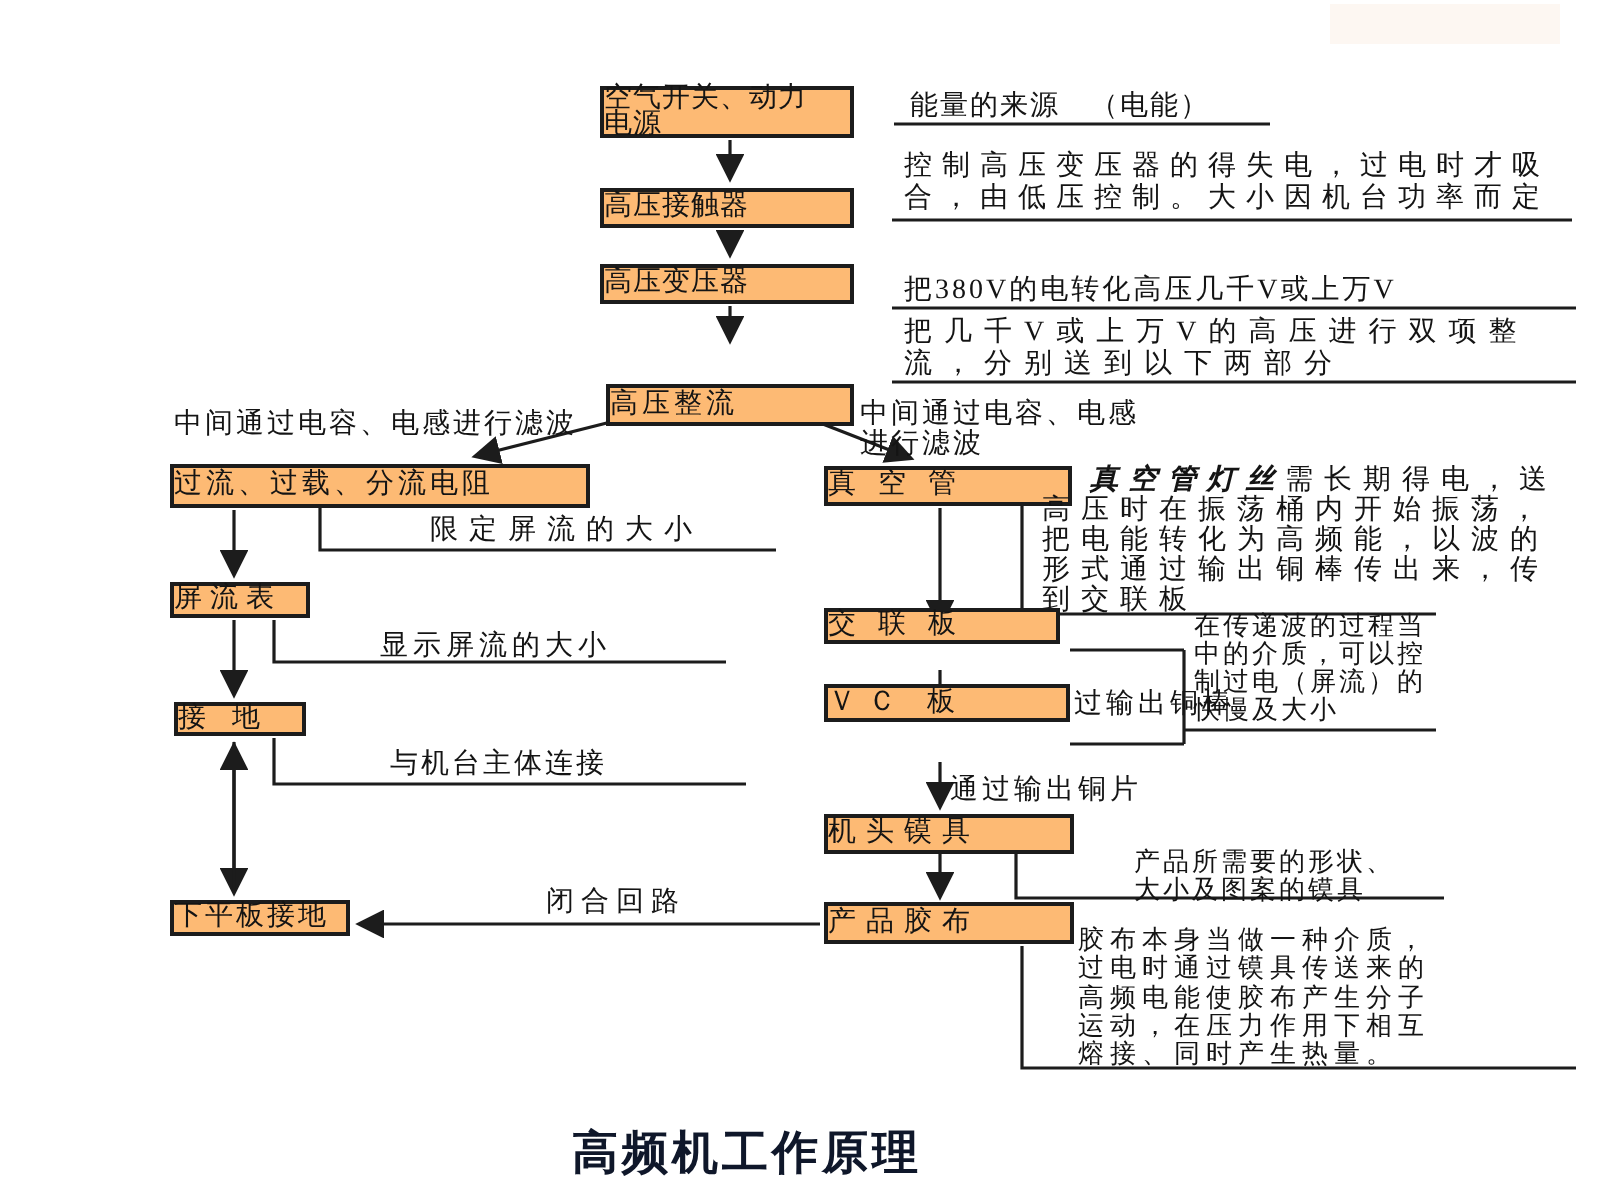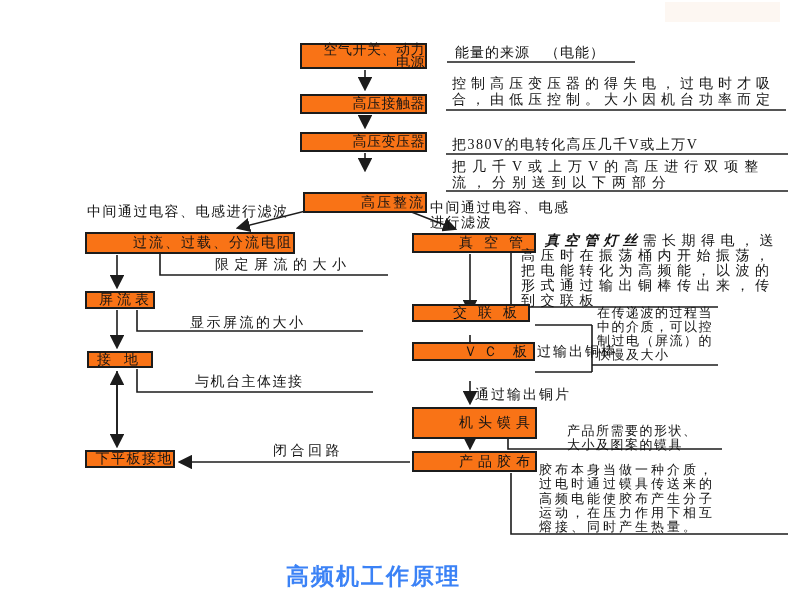--- a/index.html
+++ b/index.html
@@ -3,31 +3,31 @@
 <meta charset="utf-8">
 <style>
   html,body{margin:0;padding:0;background:#888;}
   .slide{
     position:relative; width:800px; height:600px; background:#ffffff;
     overflow:hidden; font-family:"Liberation Serif","DejaVu Serif",serif;
     color:#141414;
   }
   .wires{position:absolute;left:0;top:0;}
   .box{
-    position:absolute; border:2px solid #1c1c1c; background:#f97316;
-    display:flex; flex-direction:column; align-items:flex-end; justify-content:center;
+    position:absolute; border:2px solid #1c1c1c; background:#fdba74;
+    display:flex; flex-direction:column; align-items:flex-start; justify-content:center;
     font-size:14px; line-height:14px; text-align:center; letter-spacing:.5px;
     box-sizing:border-box; white-space:nowrap;
   }
   .t{position:absolute; font-size:14px; white-space:nowrap;}
   .note-lines div{white-space:nowrap;}
   .lead{font-weight:bold; font-style:italic;padding-left:24px;}
   .title{
     position:absolute; font-family:"Liberation Sans","DejaVu Sans",sans-serif;
-    font-weight:600; color:#3b82f6;
+    font-weight:600; color:#0f172a;
   }
   .artifact{position:absolute; pointer-events:none;}
 </style>
 </head>
 <body>
 
 <div class="slide">
 
   <div class="artifact" style="left:665px;top:2px;width:115px;height:20px;background:#fdf7f2;"></div>
 
@@ -124,21 +124,21 @@
     <div>在传递波的过程当</div>
     <div>中的介质，可以控</div>
     <div>制过电（屏流）的</div>
     <div>快慢及大小</div>
   </div>
   <div class="t" style="left:475px;top:343px;letter-spacing:2px;margin-left:46px;">通过输出铜棒</div>
 
   <div class="box" style="left:412px;top:342px;width:123px;height:19px;letter-spacing:6px;">ＶＣ 板</div>
   <div class="t" style="left:475px;top:386px;letter-spacing:2px;">通过输出铜片</div>
 
-  <div class="box" style="left:412px;top:407px;width:125px;height:32px;letter-spacing:5px;">机头镆具</div>
+  <div class="box" style="left:412px;top:407px;width:125px;height:20px;letter-spacing:5px;">机头镆具</div>
   <div class="t note-lines" style="left:567px;top:424px;line-height:13.5px;font-size:13px;letter-spacing:1.5px;">
     <div>产品所需要的形状、</div>
     <div>大小及图案的镆具</div>
   </div>
 
   <div class="box" style="left:412px;top:451px;width:125px;height:21px;letter-spacing:5px;">产品胶布</div>
   <div class="t note-lines" style="left:539px;top:463px;line-height:14.3px;font-size:13px;letter-spacing:3px;">
     <div>胶布本身当做一种介质，</div>
     <div>过电时通过镆具传送来的</div>
     <div>高频电能使胶布产生分子</div>

